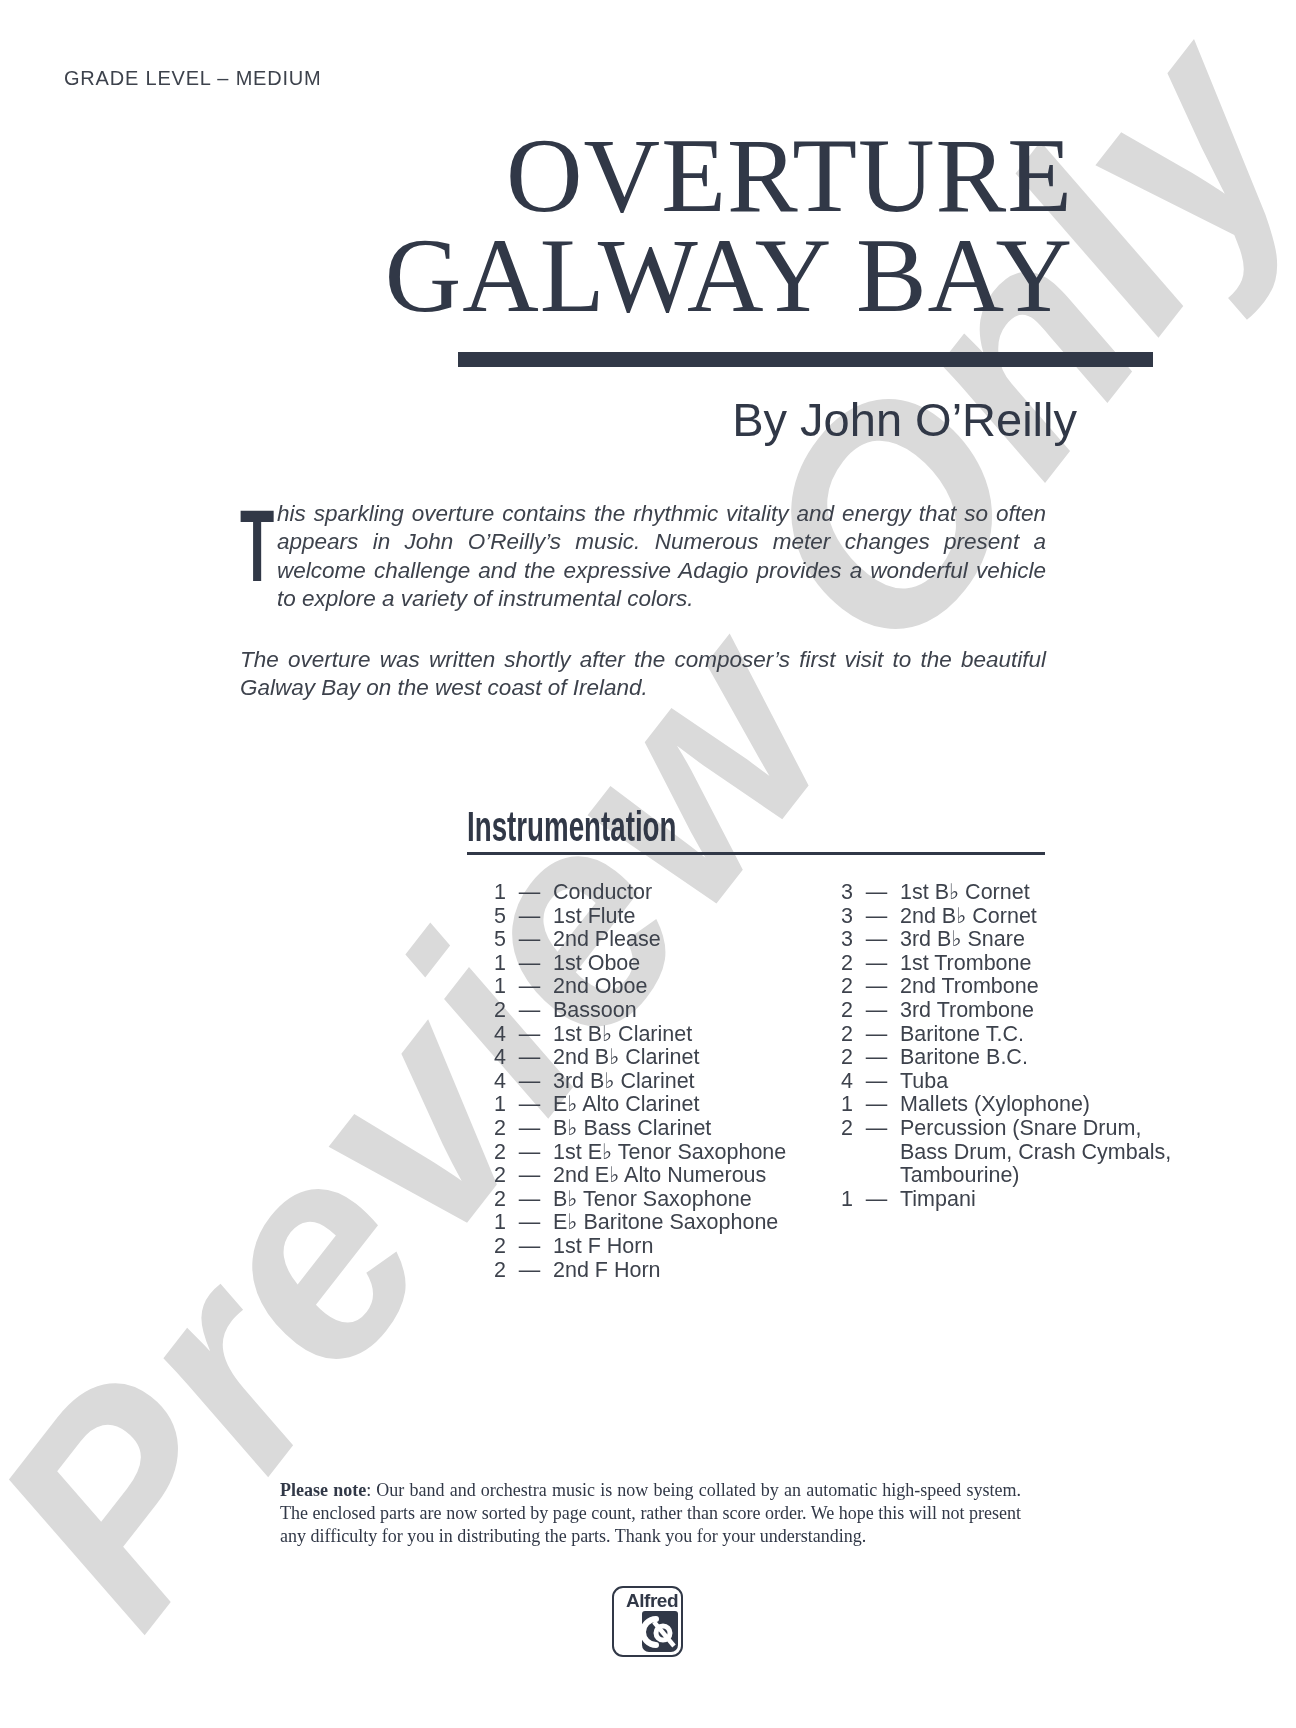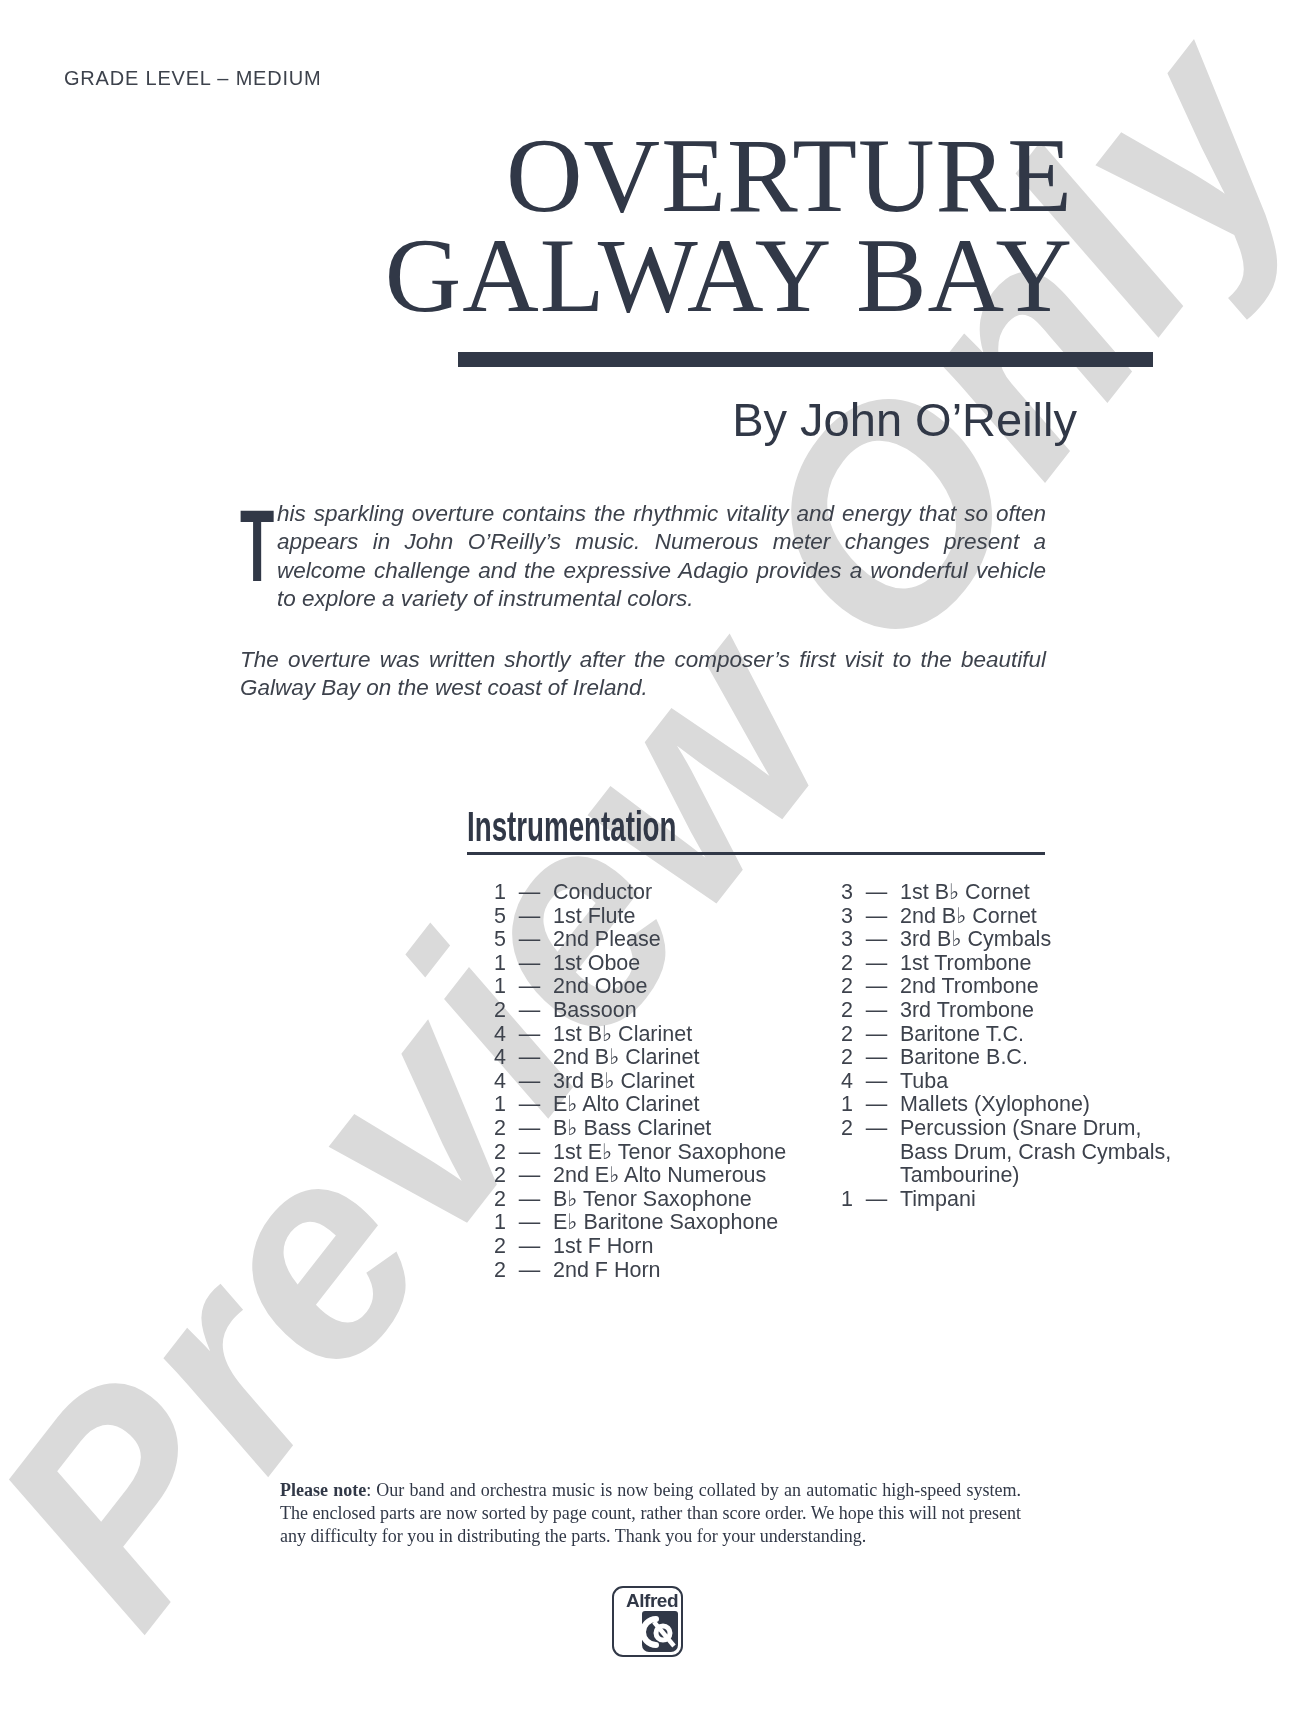--- a/index.html
+++ b/index.html
@@ -180,21 +180,21 @@
         <span class="iname">1st B♭ Cornet</span>
       </div>
       <div class="inst-row">
         <span class="qty">3</span>
         <span class="dash">—</span>
         <span class="iname">2nd B♭ Cornet</span>
       </div>
       <div class="inst-row">
         <span class="qty">3</span>
         <span class="dash">—</span>
-        <span class="iname">3rd B♭ Cymbals</span>
+        <span class="iname">3rd B♭ Snare</span>
       </div>
       <div class="inst-row">
         <span class="qty">2</span>
         <span class="dash">—</span>
         <span class="iname">1st Trombone</span>
       </div>
       <div class="inst-row">
         <span class="qty">2</span>
         <span class="dash">—</span>
         <span class="iname">2nd Trombone</span>

